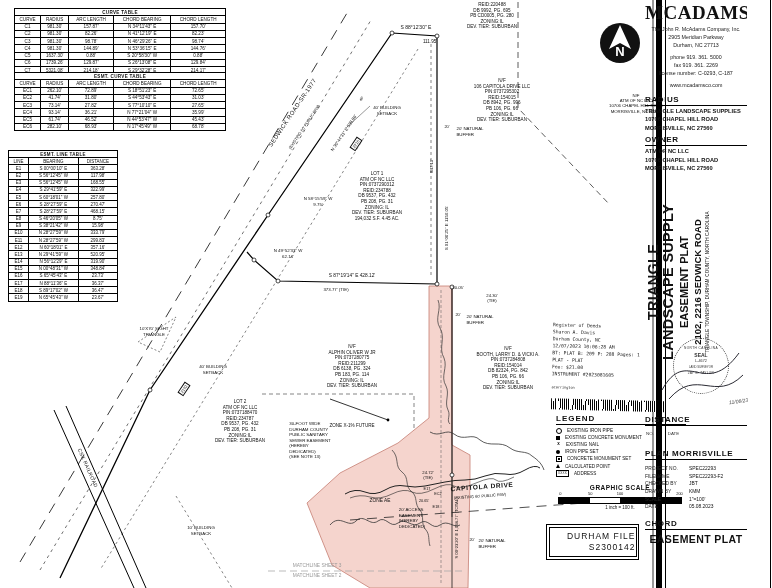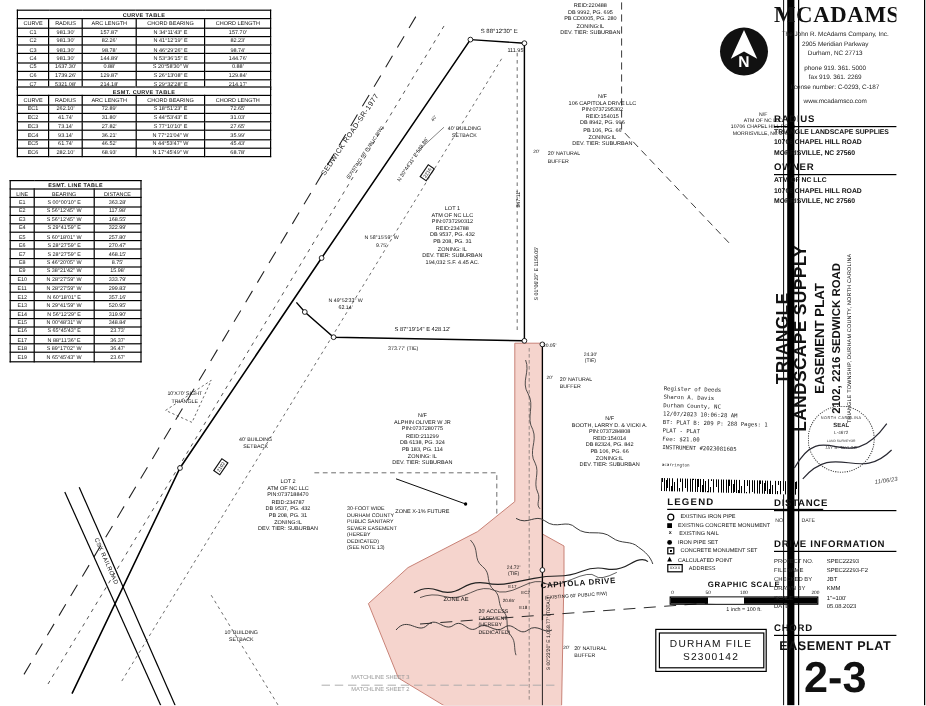--- a/index.html
+++ b/index.html
@@ -50,21 +50,21 @@
   
   #gscale{position:absolute;left:558px;top:484px;width:124px;z-index:5;text-align:center;}
   #gscale .gtitle{font-size:6.5px;font-weight:bold;letter-spacing:0.5px;}
   #gscale .ticks{position:relative;height:6px;font-size:4px;}
   #gscale .ticks span{position:absolute;transform:translateX(-50%);}
   #gscale .bar{height:4.5px;border:0.7px solid #000;display:flex;}
   #gscale .bar i{display:block;height:100%;}
   #gscale .cap{font-size:4.5px;margin-top:1.5px;}
   
   #durham{position:absolute;left:546px;top:524px;width:88px;z-index:5;border:0.8px solid #000;padding:1.5px;}
-  #durham .inner{border:0.8px solid #000;text-align:center;font-size:8.5px;line-height:1.35;
+  #durham .inner{border:0.8px solid #000;text-align:right;font-size:8.5px;line-height:1.35;
                  letter-spacing:1px;padding:3px 0;white-space:pre-line;}
   
   #tb{position:absolute;left:645px;top:0;width:102px;height:588px;z-index:5;}
   .tb-bar{position:absolute;left:656px;top:0;width:6px;height:588px;background:#000;z-index:5;}
   .tb-line{position:absolute;left:665px;top:0;width:1px;height:588px;background:#000;z-index:5;}
   .tb-rline{position:absolute;left:770px;top:0;width:1px;height:588px;background:#000;z-index:5;}
   #logo{font-family:"Liberation Serif",serif;font-weight:bold;font-size:19px;letter-spacing:0.5px;
         text-align:center;margin-top:2px;white-space:nowrap;overflow:hidden;}
   .tb-small{font-size:5.3px;line-height:1.5;text-align:center;color:#222;white-space:pre-line;}
   .tb-head{font-size:8px;font-weight:bold;letter-spacing:0.6px;border-bottom:1.6px solid #000;
@@ -614,21 +614,21 @@
       <path d="M5,55 C30,10 48,65 82,18 M12,64 C40,32 58,68 86,40" fill="none" stroke="#2a2a33" stroke-width="1"></path>
     </svg>
     <div id="sigdate">11/06/23</div>
 
     <div class="tb-head" style="margin-top:0;position:absolute;top:414px;width:100%;">DISTANCE</div>
     <div class="rev-cols" style="position:absolute;top:429px;">
       <span>NO.</span>
       <span>DATE</span>
     </div>
 
-    <div class="tb-head" style="position:absolute;top:448px;width:100%;margin-top:0;">DRIVE INFORMATION</div>
+    <div class="tb-head" style="position:absolute;top:448px;width:100%;margin-top:0;">PLAN MORRISVILLE</div>
     <table id="planinfo" style="position:absolute;top:463px;">
         <tbody>
           <tr>
             <td>PROJECT NO.</td>
             <td>SPEC22293</td>
           </tr>
           <tr>
             <td>FILENAME</td>
             <td>SPEC22293-F2</td>
           </tr>
@@ -646,15 +646,14 @@
           </tr>
           <tr>
             <td>DATE</td>
             <td>05.08.2023</td>
           </tr>
         </tbody>
       </table>
 
     <div class="tb-head" style="position:absolute;top:518px;width:100%;margin-top:0;">CHORD</div>
     <div class="sheet-title" style="position:absolute;top:528px;width:100%;">EASEMENT PLAT</div>
-    <div class="sheet-num" style="position:absolute;top:546px;width:100%;">2-3</div>
   </div>
 </div>
 
 </body></html>

